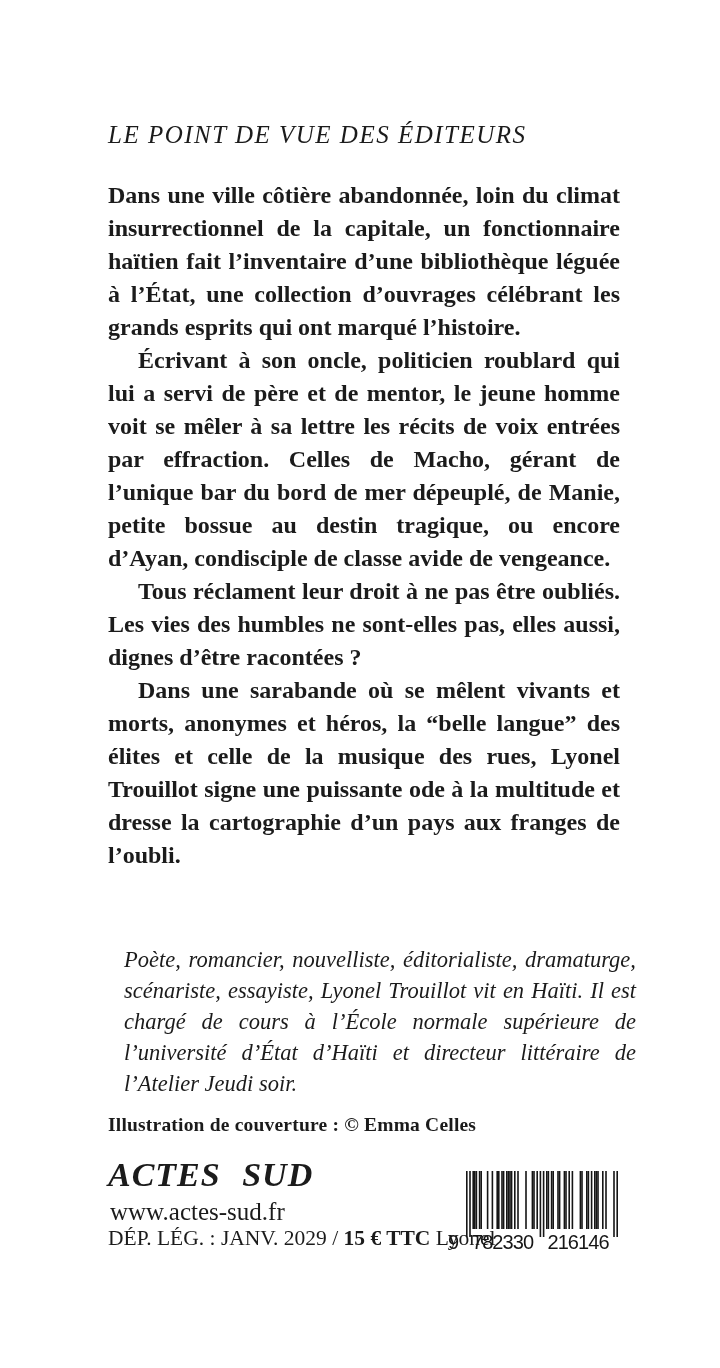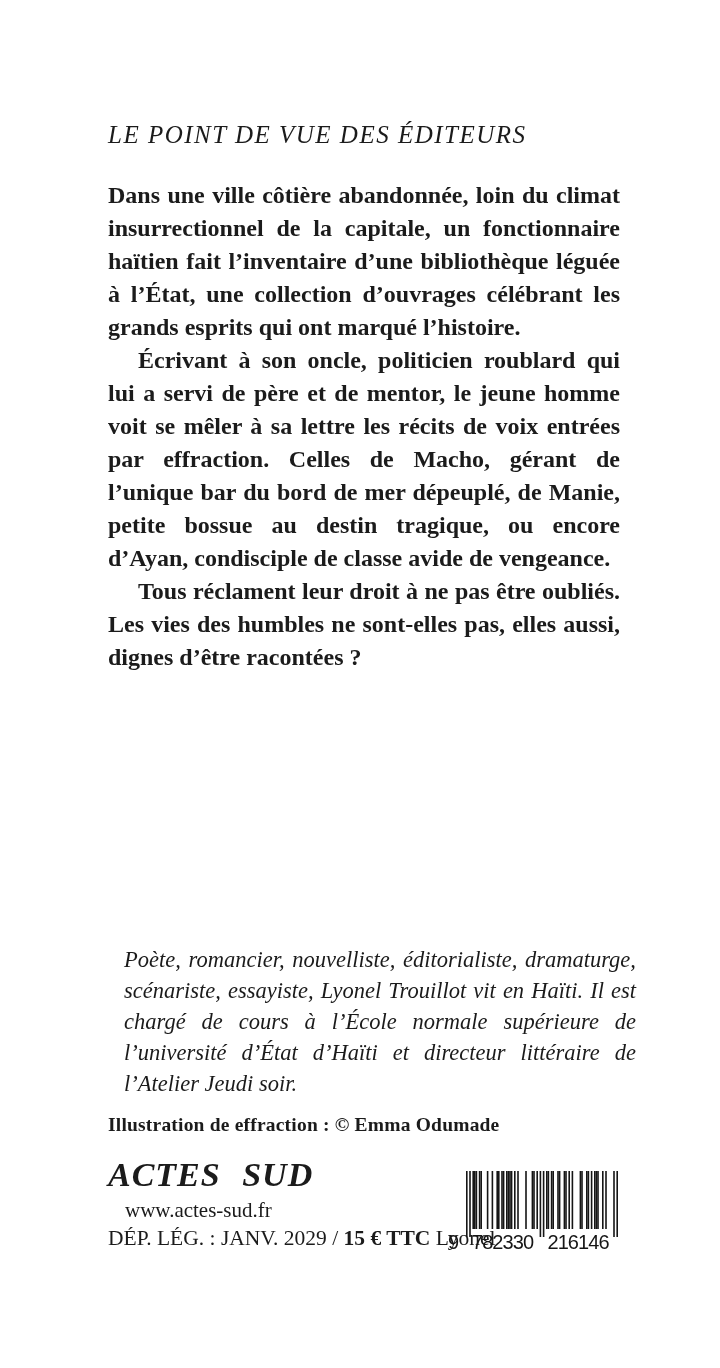--- a/index.html
+++ b/index.html
@@ -58,23 +58,23 @@
     top: 1156px;
     font-style: italic;
     font-weight: bold;
     font-size: 34px;
     letter-spacing: 1px;
     word-spacing: 12px;
     white-space: nowrap;
   }
   .website {
     position: absolute;
-    left: 125px;
+    left: 110px;
     top: 1198px;
-    font-size: 21px;
+    font-size: 25px;
   }
   .legal {
     position: absolute;
     left: 108px;
     top: 1226px;
     font-size: 21.5px;
     white-space: nowrap;
   }
   .legal .price { font-weight: bold; }
   .barcode {
@@ -95,27 +95,28 @@
 <body>
 
 <div class="page">
 
   <div class="heading">LE POINT DE VUE DES ÉDITEURS</div>
 
   <div class="synopsis">
     <p>Dans une ville côtière abandonnée, loin du climat insurrectionnel de la capitale, un fonctionnaire haïtien fait l’inventaire d’une bibliothèque léguée à l’État, une collection d’ouvrages célébrant les grands esprits qui ont marqué l’histoire.</p>
     <p>Écrivant à son oncle, politicien roublard qui lui a servi de père et de mentor, le jeune homme voit se mêler à sa lettre les récits de voix entrées par effraction. Celles de Macho, gérant de l’unique bar du bord de mer dépeuplé, de Manie, petite bossue au destin tragique, ou encore d’Ayan, condisciple de classe avide de vengeance.</p>
     <p>Tous réclament leur droit à ne pas être oubliés. Les vies des humbles ne sont-elles pas, elles aussi, dignes d’être racontées ?</p>
+    <p>Dans une sarabande où se mêlent vivants et morts, anonymes et héros, la “belle langue” des élites et celle de la musique des rues, Lyonel Trouillot signe une puissante ode à la multitude et dresse la cartographie d’un pays aux franges de l’oubli.</p>
   </div>
 
   <div class="bio">
     <p>Poète, romancier, nouvelliste, éditorialiste, dramaturge, scénariste, essayiste, Lyonel Trouillot vit en Haïti. Il est chargé de cours à l’École normale supérieure de l’université d’État d’Haïti et directeur littéraire de l’Atelier Jeudi soir.</p>
   </div>
 
-  <div class="credit">Illustration de effraction : © Emma Odumade</div>
+  <div class="credit">Illustration de couverture : © Emma Celles</div>
 
   <div class="logo">ACTES SUD</div>
 
   <div class="website">www.actes-sud.fr</div>
 
   <div class="legal">
     <span>DÉP. LÉG. : JANV. 2029 /</span>
     <span class="price">15 € TTC</span>
     <span>Lyonel</span>
   </div>

